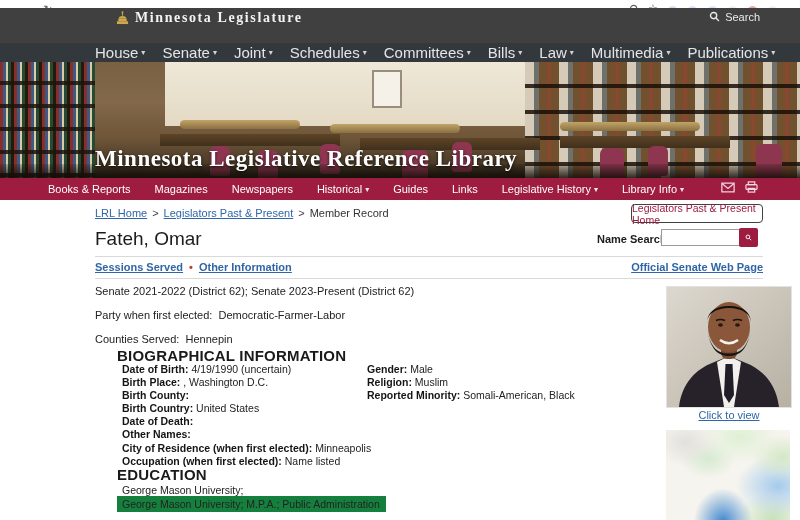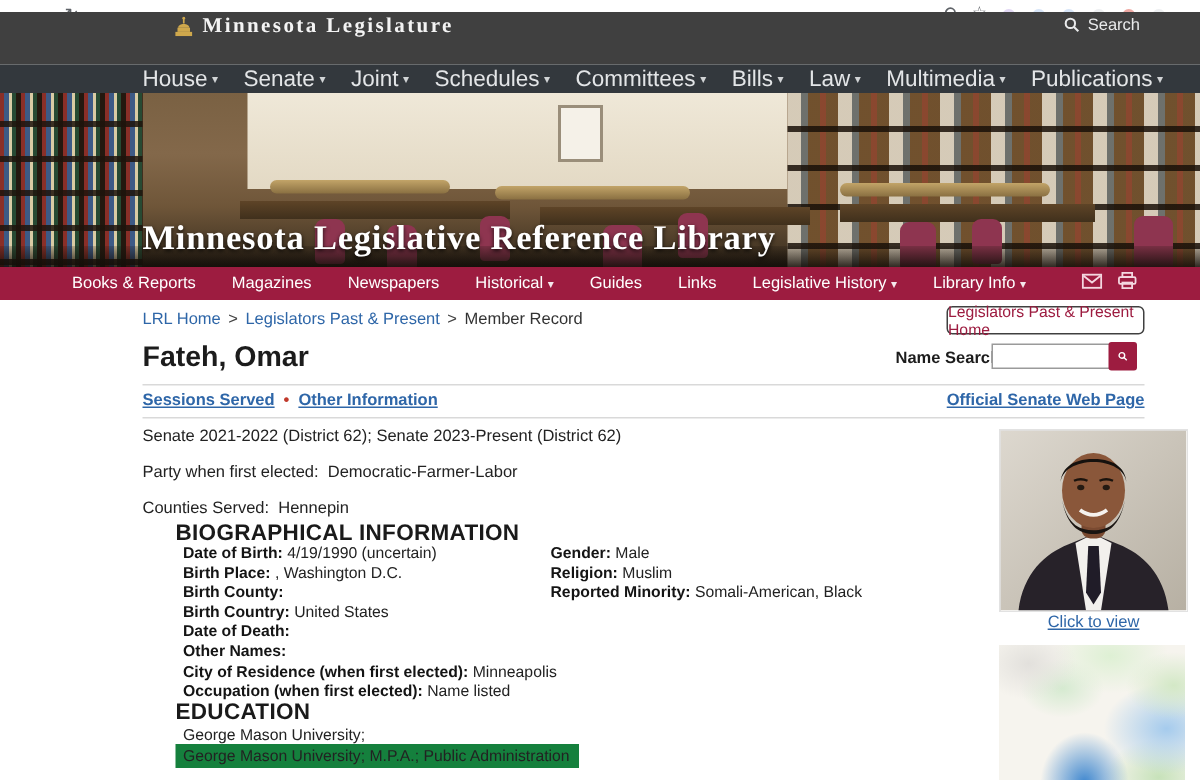--- a/index.html
+++ b/index.html
@@ -55,27 +55,27 @@
         font-size:23px;font-weight:bold;letter-spacing:.5px;text-shadow:0 1px 3px rgba(0,0,0,.85)}
 
   
   .redbar{position:absolute;top:178px;left:0;width:800px;height:22px;background:#9d1c40;
           display:flex;align-items:center;padding-left:48px;gap:24px;box-sizing:border-box}
   .redbar .item{color:#fff;font-size:11px;display:flex;align-items:center;gap:3px;white-space:nowrap;cursor:pointer}
   .redbar-icons{position:absolute;top:181px;right:42px;display:flex;gap:10px;align-items:center}
 
   
   .crumbs{position:absolute;left:95px;top:207px;font-size:11px;color:#333}
-  .crumbs a{color:#2e66a8;cursor:pointer}
+  .crumbs a{color:#2e66a8;text-decoration:underline;cursor:pointer}
   .crumb-sep{margin:0 5px;color:#444}
 
   .home-btn{position:absolute;left:631px;top:204px;width:130px;height:17px;border:1px solid #404040;border-radius:4px;
             background:#fff;color:#9d1c40;font-size:10.5px;display:flex;align-items:center;justify-content:center;cursor:pointer}
 
-  .member-name{position:absolute;left:95px;top:228px;font-size:19px;font-weight:bold;color:#1c1c1c}
+  .member-name{position:absolute;left:95px;top:228px;font-size:19px;font-weight:normal;color:#1c1c1c}
 
   .namesearch-label{position:absolute;left:597px;top:233px;font-size:11px;font-weight:bold;color:#1c1c1c}
   .namesearch-input{position:absolute;left:661px;top:229px;width:74px;height:15px;border:1px solid #9a9a9a;background:#fff;font-size:10px;padding:0 3px}
   .namesearch-btn{position:absolute;left:739px;top:228px;width:19px;height:19px;background:#9d1c40;border:none;border-radius:2px;
                   display:flex;align-items:center;justify-content:center;cursor:pointer}
 
   .rule{position:absolute;left:95px;width:668px;height:1px;background:#d9d9d9}
 
   .sublinks{position:absolute;left:95px;top:261px;font-size:11px;font-weight:bold}
   .sublinks a{color:#2e66a8;text-decoration:underline;cursor:pointer}

